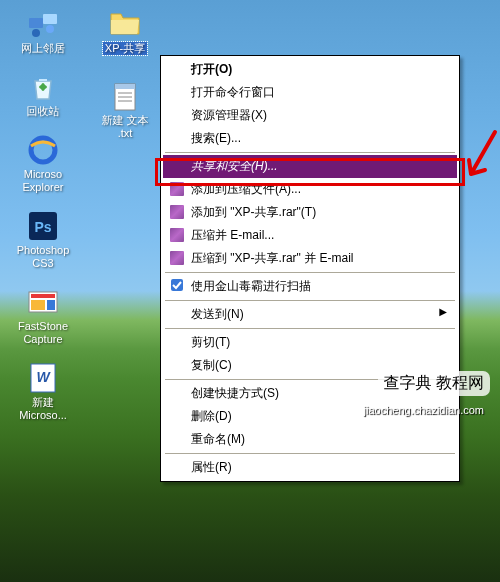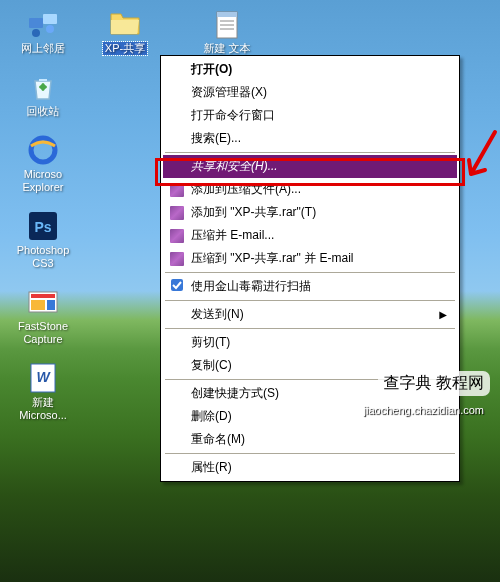--- a/index.html
+++ b/index.html
@@ -42,41 +42,40 @@
   font-size: 11px;
   line-height: 13px;
   margin-top: 2px;
   padding: 0 2px;
   cursor: default;
 }
 .col2 {
   position: absolute;
   top: 8px; left: 90px;
   display: flex;
-  flex-direction: row;
-  gap: 32px;
+  flex-direction: column;
+  gap: 25px;
 }
 .folder-selected .label {
   background: #316ac5;
   color: #fff;
   outline: 1px dotted #fff;
 }
 .context-menu {
   position: absolute;
   top: 55px;
   left: 160px;
   width: 300px;
   background: #fff;
   border: 1px solid #000;
   box-shadow: 3px 3px 3px rgba(0,0,0,0.3);
   padding: 2px;
 }
 .menu-item {
   display: flex;
-  align-items: center;
   padding: 3px 10px 3px 6px;
   cursor: pointer;
   min-height: 18px;
 }
 .menu-item .mi-icon {
   width: 16px;
   height: 16px;
   margin-right: 6px;
   display: flex;
   align-items: center;
@@ -239,25 +238,25 @@
     </div>
   </div>
 
   <div class="context-menu" id="ctx">
       <div class="menu-item bold">
         <span class="mi-icon"></span>
         <span class="mi-label">打开(O)</span>
       </div>
       <div class="menu-item">
         <span class="mi-icon"></span>
+        <span class="mi-label">打开命令行窗口</span>
+      </div>
+      <div class="menu-item">
+        <span class="mi-icon"></span>
         <span class="mi-label">资源管理器(X)</span>
-      </div>
-      <div class="menu-item">
-        <span class="mi-icon"></span>
-        <span class="mi-label">打开命令行窗口</span>
       </div>
       <div class="menu-item">
         <span class="mi-icon"></span>
         <span class="mi-label">搜索(E)...</span>
       </div>
       <div class="menu-separator"></div>
       <div class="menu-item highlighted">
         <span class="mi-icon"></span>
         <span class="mi-label">共享和安全(H)...</span>
       </div>

